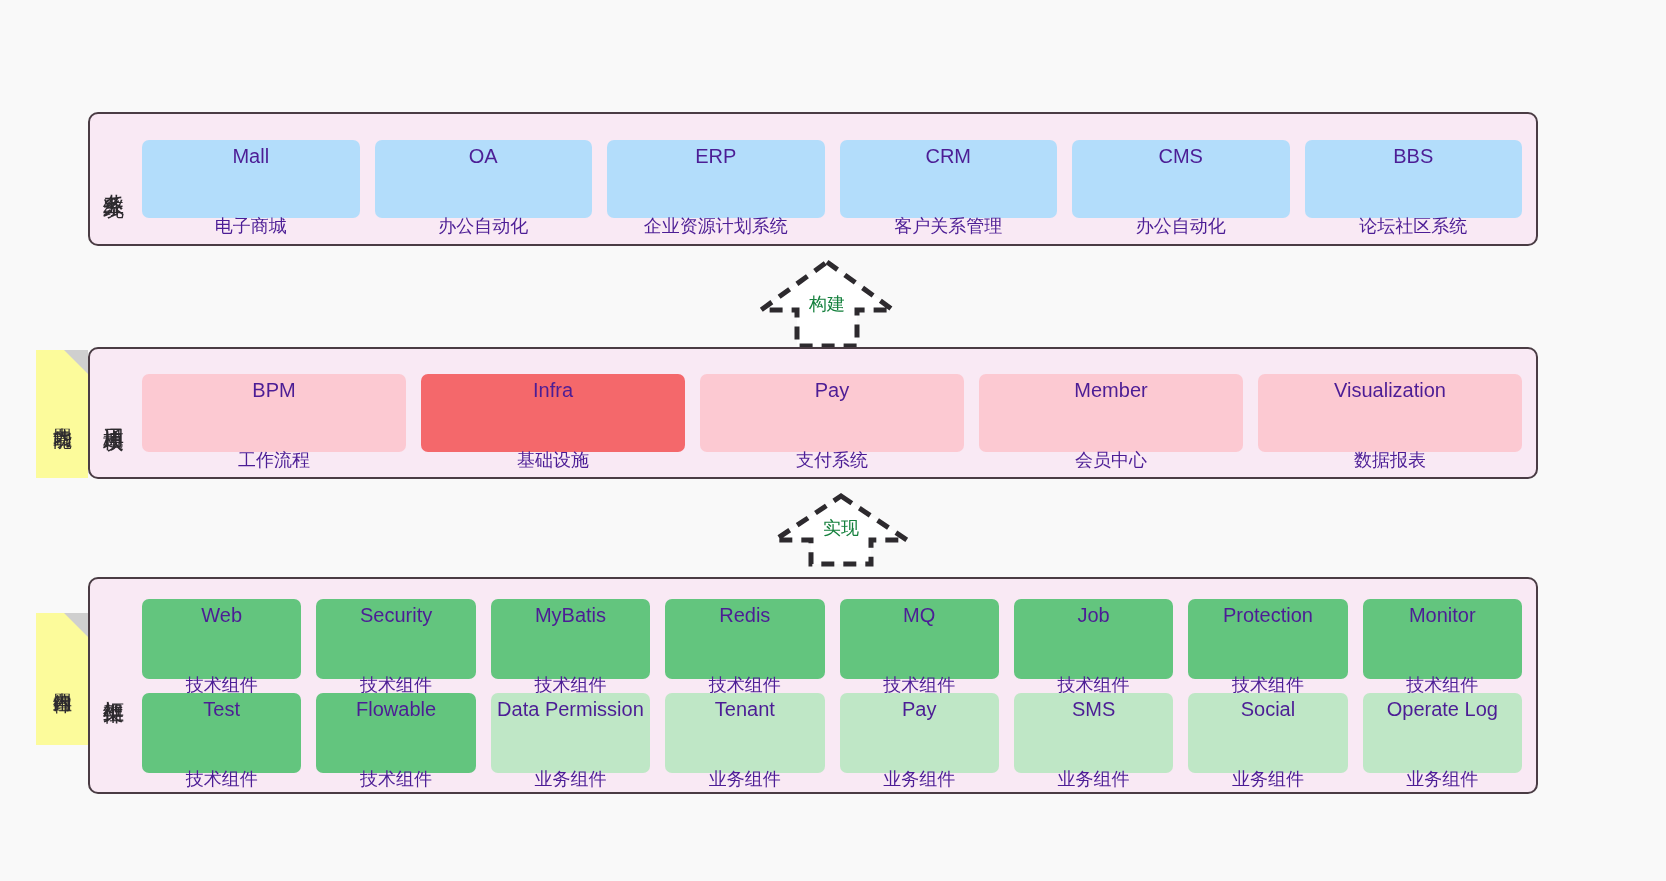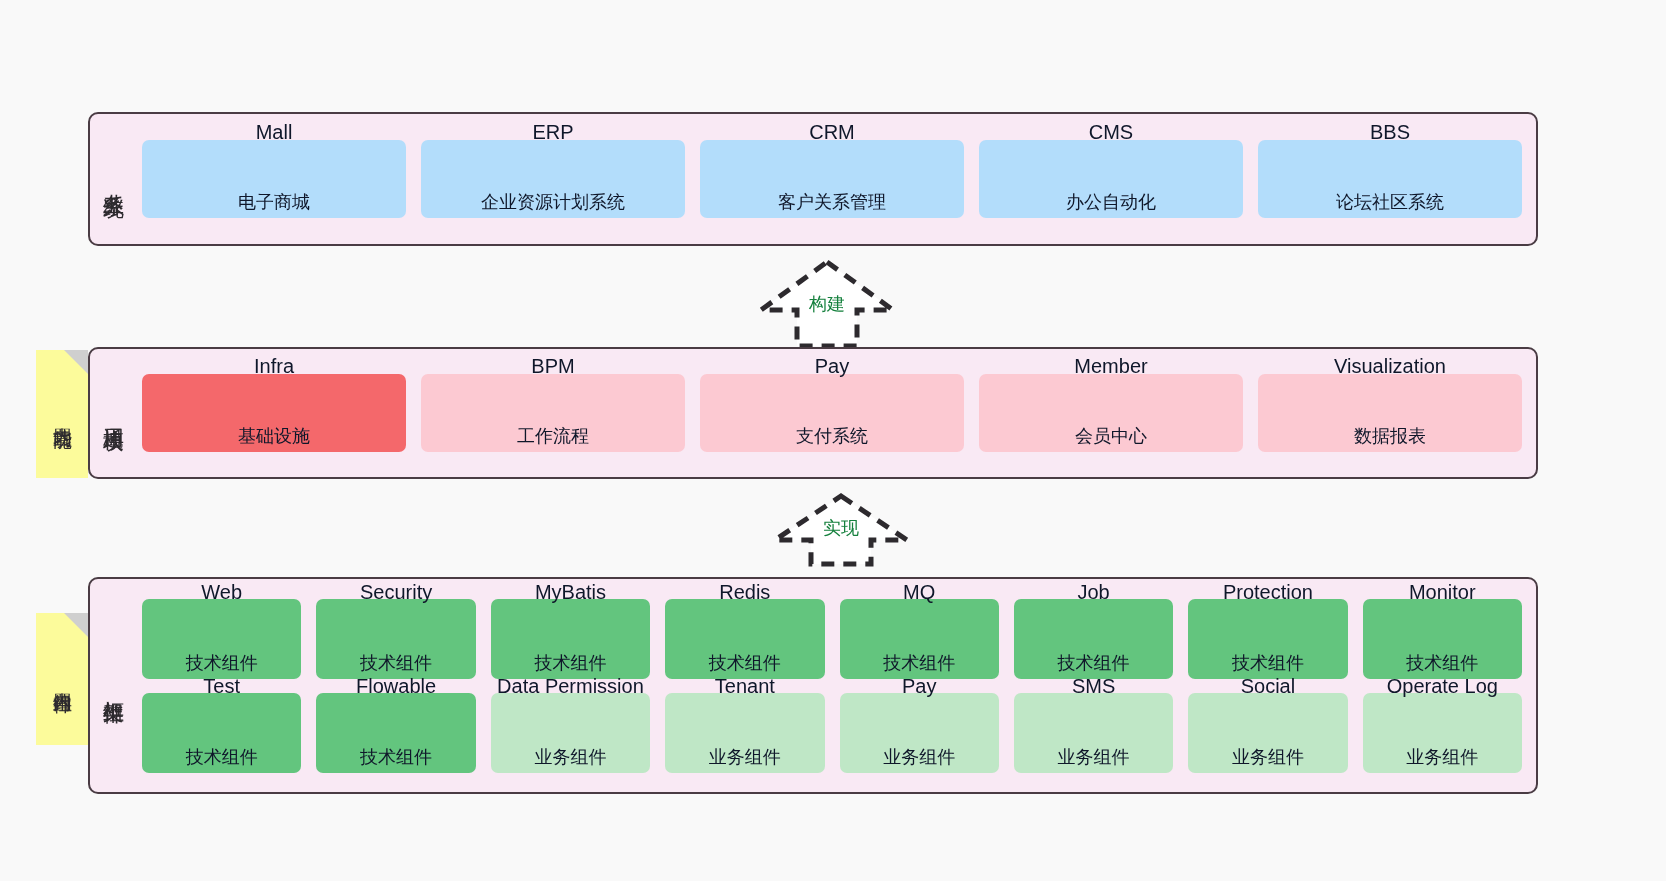--- a/index.html
+++ b/index.html
@@ -62,23 +62,23 @@
   }
 
   
   .card {
     flex: 1 1 0;
     box-sizing: border-box;
     border-radius: 7px;
     display: flex;
     flex-direction: column;
     align-items: center;
-    justify-content: flex-end;
+    justify-content: space-between;
     text-align: center;
-    color: #0f172a;
+    color: #4c1d95;
     line-height: 1.22;
     padding: 4px 6px;
     user-select: none;
     gap: 48px;
   }
   .card .t1 { font-size: 20px; }
   .card .t2 { font-size: 18px; }
 
   .c-blue       { background: #b3ddfb; }
   .c-red        { background: #f4686b; }
@@ -152,20 +152,24 @@
 
   <div class="band" id="band-business">
     <div class="band-label">业务系统</div>
     <div class="band-body">
       <div class="row">
         <div class="card c-blue">
           <span class="t1">Mall</span>
           <span class="t2">电子商城</span>
         </div>
         <div class="card c-blue">
+          <span class="t1">OA</span>
+          <span class="t2">办公自动化</span>
+        </div>
+        <div class="card c-blue">
           <span class="t1">ERP</span>
           <span class="t2">企业资源计划系统</span>
         </div>
         <div class="card c-blue">
           <span class="t1">CRM</span>
           <span class="t2">客户关系管理</span>
         </div>
         <div class="card c-blue">
           <span class="t1">CMS</span>
           <span class="t2">办公自动化</span>
@@ -182,27 +186,27 @@
     <svg width="140" height="92" viewBox="0 0 140 92" aria-hidden="true">
       <path d="M70 4 L136 52 L100 52 L100 88 L40 88 L40 52 L4 52 Z" fill="#ffffff" stroke="#2d2a2e" stroke-width="5" stroke-dasharray="13 9" stroke-linejoin="miter"></path>
     </svg>
     <div class="alabel">构建</div>
   </div>
 
   <div class="band" id="band-modules">
     <div class="band-label">通用模块</div>
     <div class="band-body">
       <div class="row">
+        <div class="card c-pink">
+          <span class="t1">BPM</span>
+          <span class="t2">工作流程</span>
+        </div>
         <div class="card c-red">
           <span class="t1">Infra</span>
           <span class="t2">基础设施</span>
-        </div>
-        <div class="card c-pink">
-          <span class="t1">BPM</span>
-          <span class="t2">工作流程</span>
         </div>
         <div class="card c-pink">
           <span class="t1">Pay</span>
           <span class="t2">支付系统</span>
         </div>
         <div class="card c-pink">
           <span class="t1">Member</span>
           <span class="t2">会员中心</span>
         </div>
         <div class="card c-pink">

